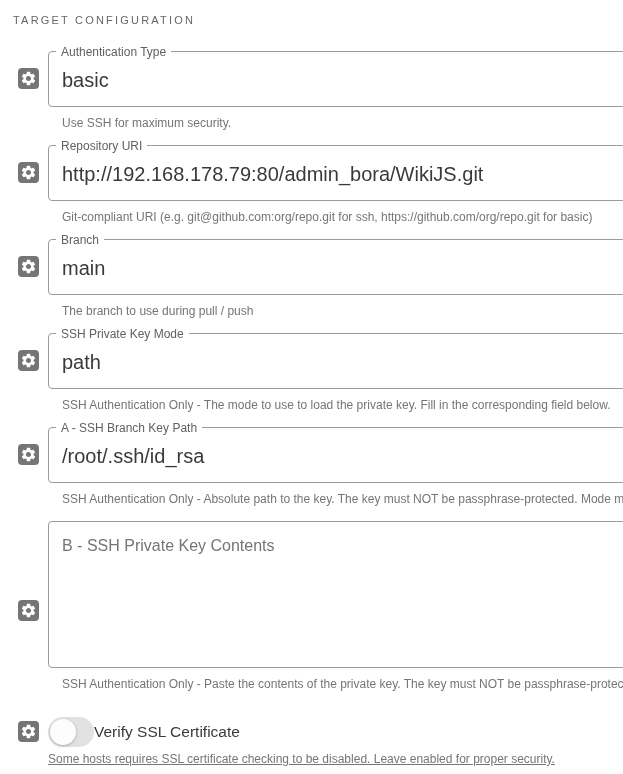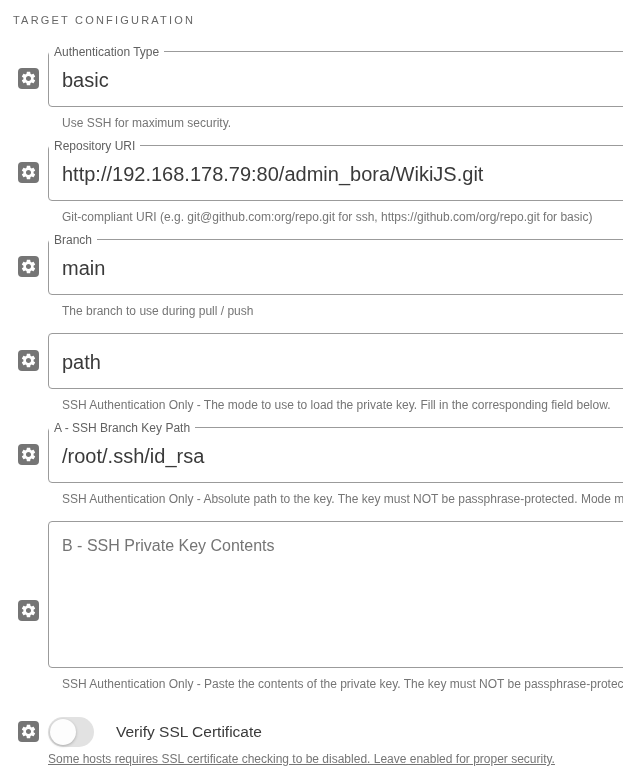--- a/index.html
+++ b/index.html
@@ -40,21 +40,21 @@
     position: relative;
     width: 620px;               
     height: 56px;
     border: 1px solid #9b9b9b;
     border-radius: 4px;
     background: #ffffff;
   }
   .outline.tall { height: 147px; }
   .notch-label {
     position: absolute;
-    top: -8px; left: 0;
+    top: -8px; left: 7px;
     background: #ffffff;
     padding: 0 5px;
     font-size: 12px;
     line-height: 16px;
     color: #616161;
     white-space: nowrap;
   }
   .outline input {
     width: 560px;
     border: none; outline: none; background: transparent;
@@ -94,21 +94,20 @@
   }
   .switch-thumb {
     position: absolute;
     left: 2px; top: 2px;
     width: 26px; height: 26px;
     border-radius: 50%;
     background: #fdfdfd;
     box-shadow: 0 1px 3px rgba(0,0,0,0.25);
   }
   .toggle-label {
-    margin-left: 22px;
     font-size: 15.5px;
     color: #3a3a3a;
     white-space: nowrap;
   }
 </style>
 </head>
 <body>
 
 <div class="section-title">TARGET CONFIGURATION</div>
 
@@ -166,20 +165,21 @@
 <div class="row">
   <div class="icon-cell">
     <span class="app-icon icon-mid">
       <svg viewBox="0 0 24 24">
           <path d="M19.14 12.94c.04-.3.06-.61.06-.94 0-.32-.02-.64-.07-.94l2.03-1.58c.18-.14.23-.41.12-.61l-1.92-3.32c-.12-.22-.37-.29-.59-.22l-2.39.96c-.5-.38-1.03-.7-1.62-.94l-.36-2.54c-.04-.24-.24-.41-.48-.41h-3.84c-.24 0-.43.17-.47.41l-.36 2.54c-.59.24-1.13.57-1.62.94l-2.39-.96c-.22-.08-.47 0-.59.22L2.74 8.87c-.12.21-.08.47.12.61l2.03 1.58c-.05.3-.09.63-.09.94s.02.64.07.94l-2.03 1.58c-.18.14-.23.41-.12.61l1.92 3.32c.12.22.37.29.59.22l2.39-.96c.5.38 1.03.7 1.62.94l.36 2.54c.05.24.24.41.48.41h3.84c.24 0 .44-.17.47-.41l.36-2.54c.59-.24 1.13-.56 1.62-.94l2.39.96c.22.08.47 0 .59-.22l1.92-3.32c.12-.22.07-.47-.12-.61l-2.01-1.58zM12 15.6c-1.98 0-3.6-1.62-3.6-3.6s1.62-3.6 3.6-3.6 3.6 1.62 3.6 3.6-1.62 3.6-3.6 3.6z"></path>
         </svg>
     </span>
   </div>
   <div class="field-cell">
     <div class="outline">
+      <span class="notch-label">SSH Private Key Mode</span>
       <input type="text" value="path" style="">
     </div>
     <div class="hint">SSH Authentication Only - The mode to use to load the private key. Fill in the corresponding field below.</div>
   </div>
 </div>
 
 <div class="row">
   <div class="icon-cell">
     <span class="app-icon icon-mid">
       <svg viewBox="0 0 24 24">

